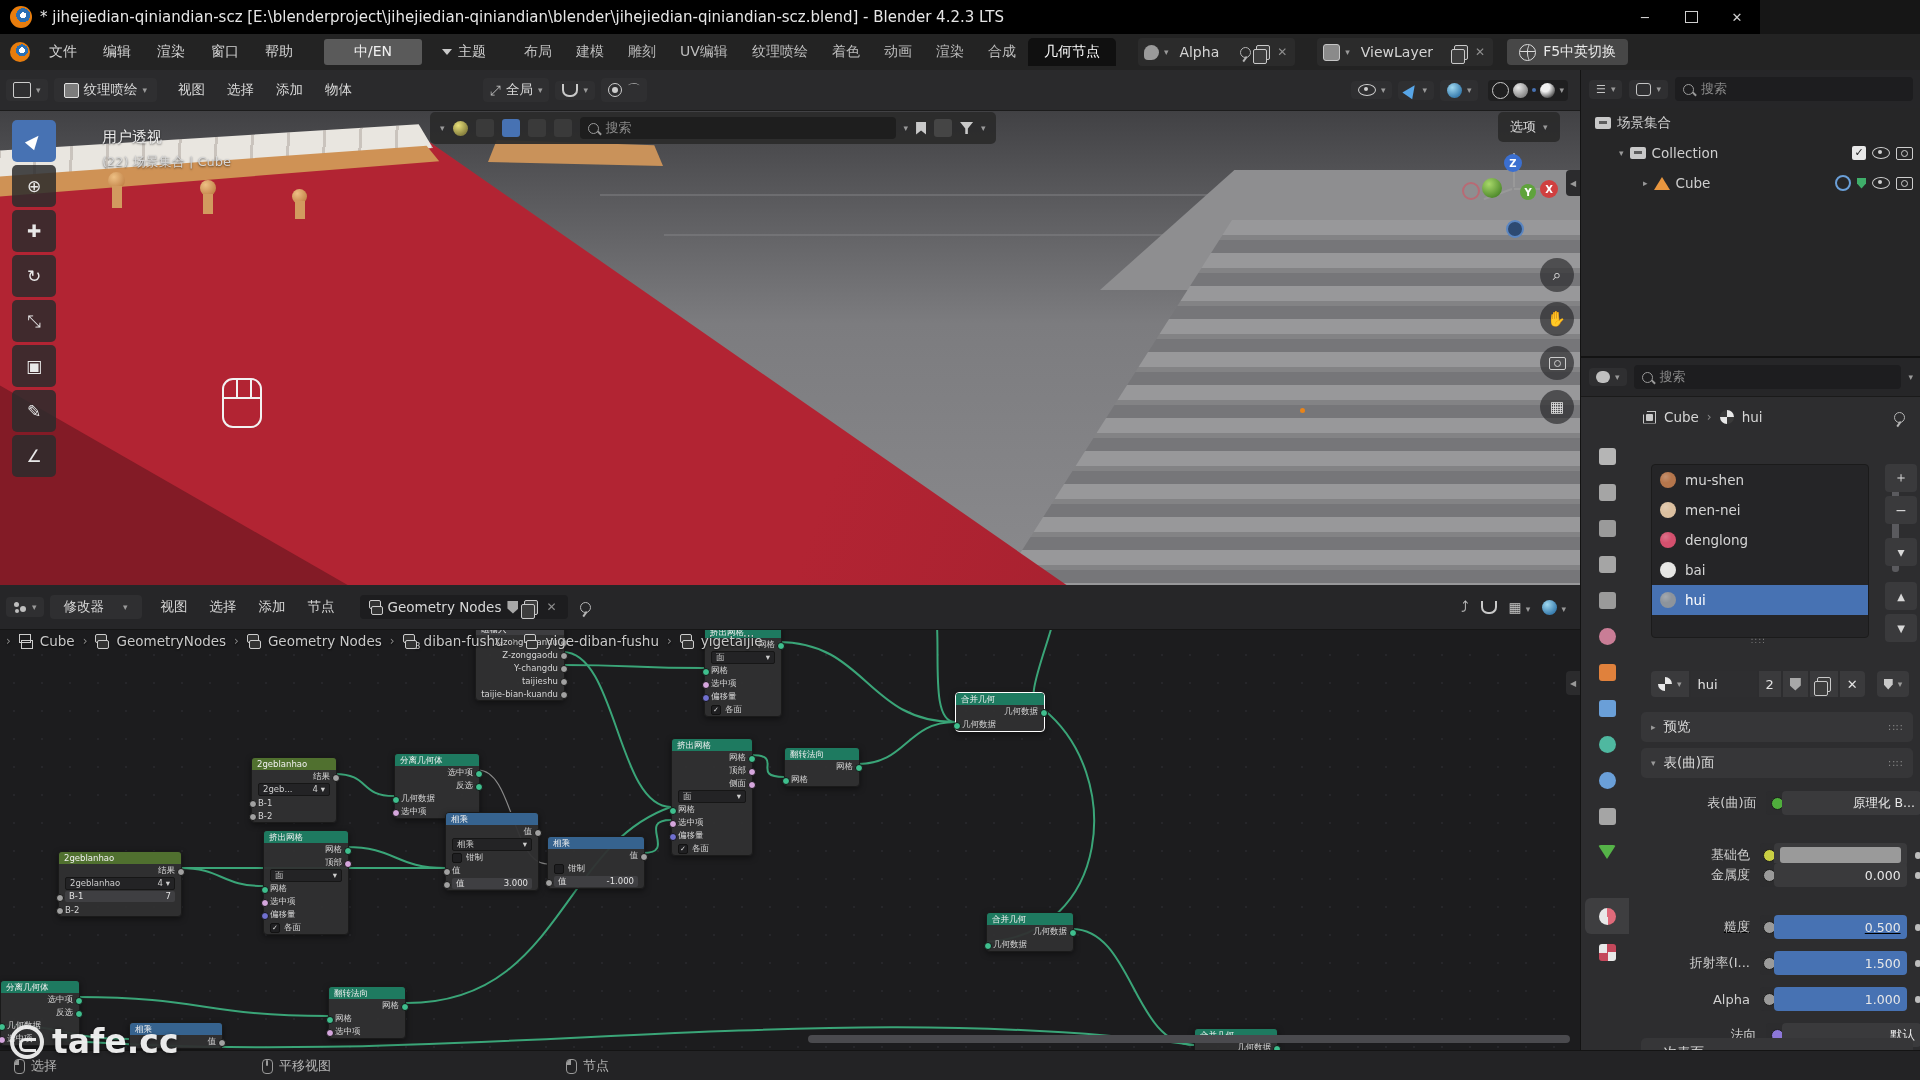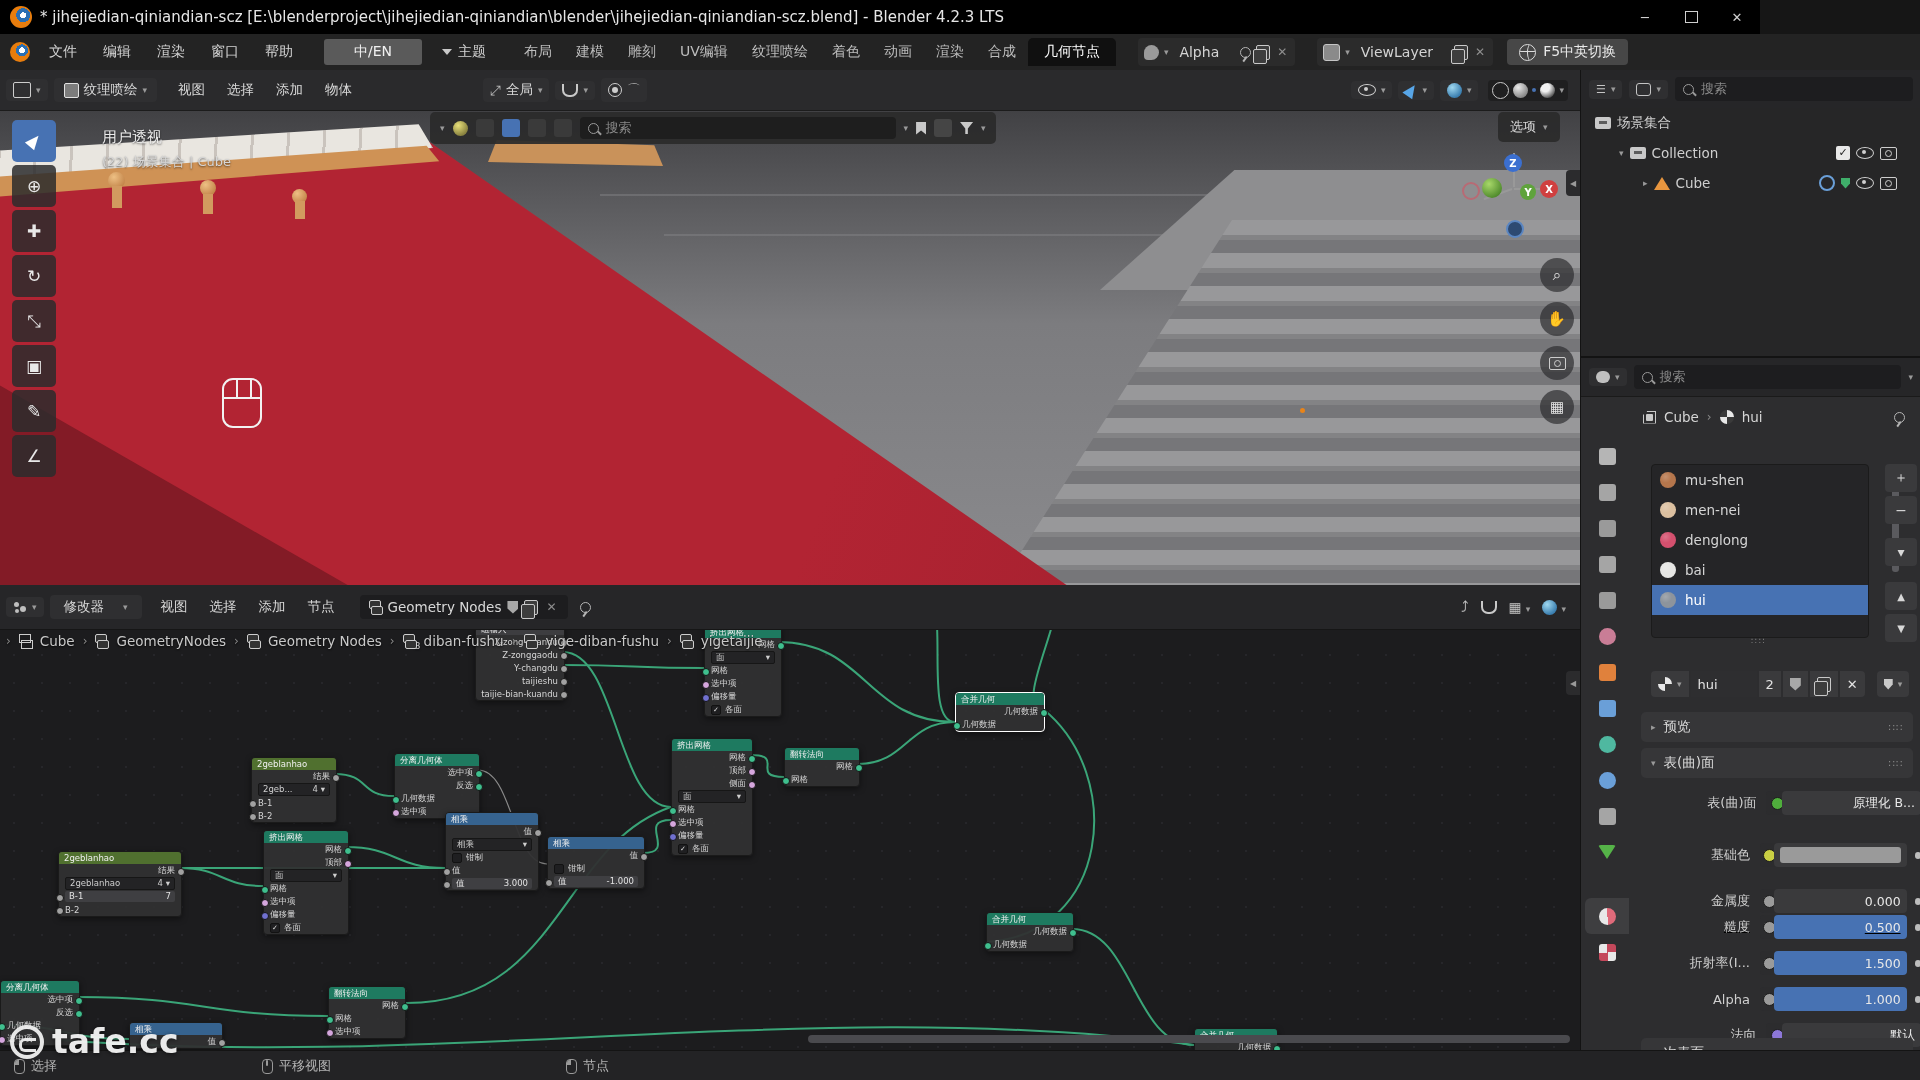--- a/index.html
+++ b/index.html
@@ -150,21 +150,21 @@
   .nchk{width:8px;height:8px;background:#1f1f21;border:1px solid #121212;border-radius:2px;margin-right:4px;
     color:#ddd;font-size:7px;line-height:8px;text-align:center;}
   #ne-scrollbar{position:absolute;left:808px;top:450px;width:762px;height:8px;background:#4a4a4e;border-radius:4px;z-index:36;}
   #ne-tab{position:absolute;right:0;top:86px;width:14px;height:24px;background:#2b2b2d;border-radius:4px 0 0 4px;
     color:#9a9a9a;font-size:8px;display:flex;align-items:center;justify-content:center;z-index:36;}
   
   #right-col{position:absolute;top:70px;left:1580px;width:340px;height:980px;background:#2a2a2b;border-left:1px solid #131313;}
   #outliner{position:absolute;top:0;left:0;right:0;height:286px;background:#262627;border-bottom:2px solid #131313;}
   #ol-header{height:38px;display:flex;align-items:center;gap:7px;padding:0 8px;background:#262628;}
   .srch{flex:1;height:24px;background:#1d1d1f;border-radius:4px;display:flex;align-items:center;gap:7px;padding:0 8px;color:#8b8b8b;font-size:13px;}
-  .ol-row{display:flex;align-items:center;height:30px;color:#cfcfcf;font-size:13.5px;gap:6px;padding-right:24px;}
+  .ol-row{display:flex;align-items:center;height:30px;color:#cfcfcf;font-size:13.5px;gap:6px;padding-right:8px;}
   .ol-ic-col{width:16px;height:12px;background:#c9c9c9;border-radius:2px;position:relative;}
   .ol-ic-col:after{content:"";position:absolute;left:4px;top:4px;width:8px;height:3px;background:#5d5d5d;}
   .ol-ic-mesh{width:0;height:0;border-left:8px solid transparent;border-right:8px solid transparent;border-bottom:13px solid #e8963f;}
   .cam-ic{width:15px;height:11px;border:1.3px solid #cdcdcd;border-radius:2px;position:relative;}
   .cam-ic:after{content:"";position:absolute;left:4px;top:2px;width:5px;height:5px;border-radius:50%;border:1.2px solid #cdcdcd;}
   .chkbox{width:14px;height:14px;background:#e8e8e8;border-radius:2px;color:#222;font-size:11px;line-height:14px;text-align:center;font-weight:bold;}
   .wrench-ic{width:12px;height:12px;border-radius:50%;border:2.5px solid #6a9fd8;}
   .gn-ic{width:9px;height:11px;background:#3fae6a;clip-path:polygon(0 0,100% 0,100% 55%,50% 100%,0 55%);}
   
   #props{position:absolute;top:288px;left:0;right:0;bottom:0;background:#2d2d2f;}
@@ -1002,21 +1002,21 @@
           <div class="prow" style="top: 404px;">
             <span class="lbl">基础色</span>
             <span class="sockbox">
               <span style="width: 11px; height: 11px; border-radius: 50%; border: 1px solid rgb(28, 28, 28); background: rgb(201, 207, 67);"></span>
             </span>
             <span class="wdg">
               <span class="swatch" style="background: rgb(154, 154, 154);"></span>
             </span>
             <span class="keydot"></span>
           </div>
-          <div class="prow" style="top: 450px;">
+          <div class="prow" style="top: 424px;">
             <span class="lbl">金属度</span>
             <span class="sockbox">
               <span style="width: 11px; height: 11px; border-radius: 50%; border: 1px solid rgb(28, 28, 28); background: rgb(154, 154, 154);"></span>
             </span>
             <span class="wdg">
               <span class="cval">0.000</span>
             </span>
             <span class="keydot"></span>
           </div>
           <div class="prow" style="top: 476px; text-decoration: underline;">

